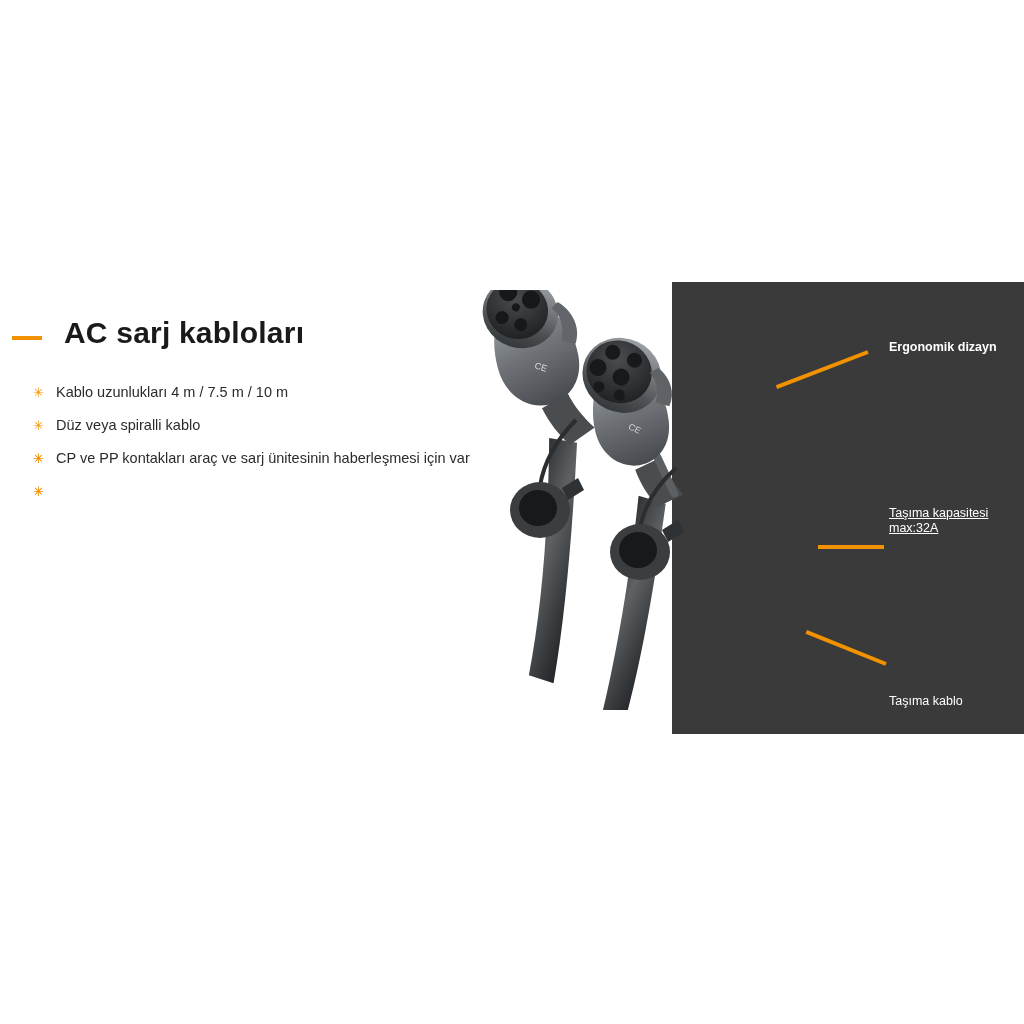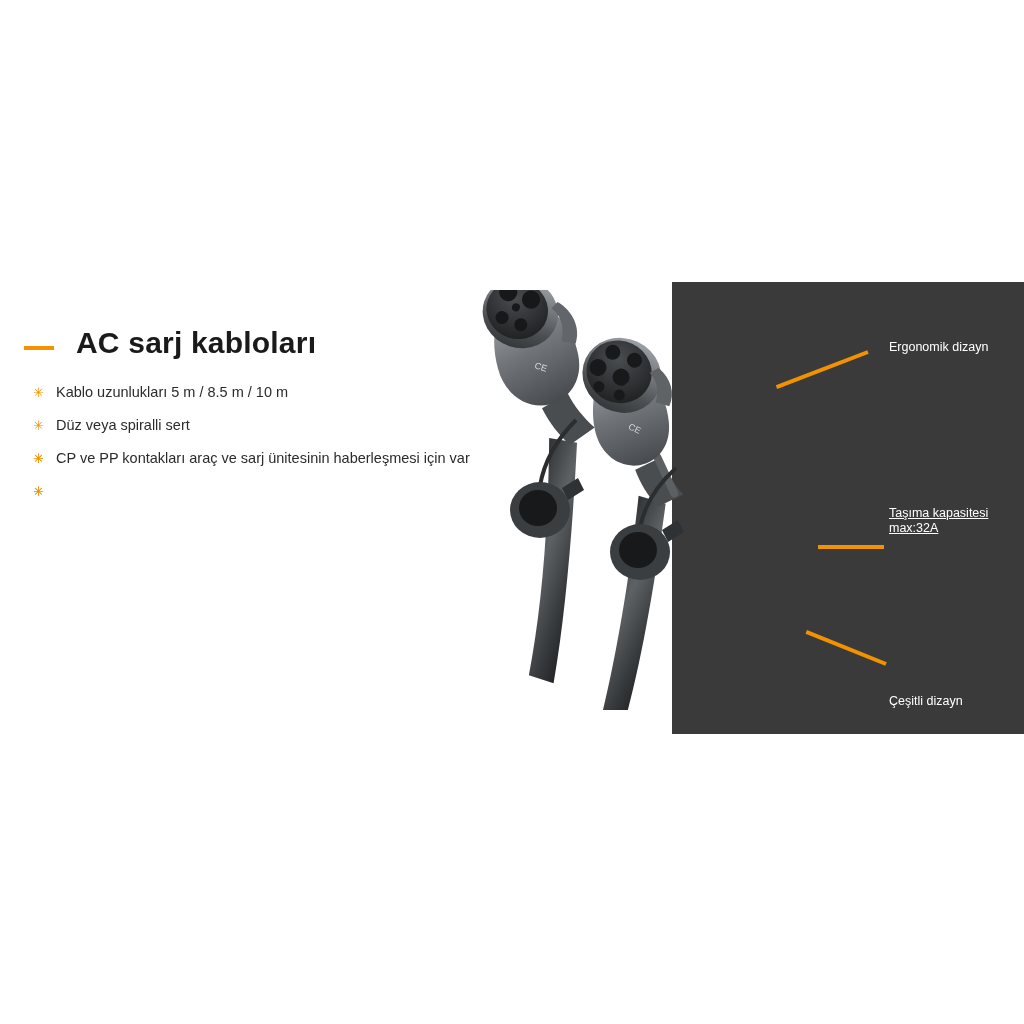--- a/index.html
+++ b/index.html
@@ -30,25 +30,24 @@
     left: 672px;
     top: 282px;
     width: 352px;
     height: 452px;
     background: #3a3a3a;
   }
 
   
   .title-row {
     position: absolute;
-    left: 24px;
+    left: 12px;
     top: 316px;
     width: 560px;
     height: 46px;
-    margin-top: 10px;
   }
   .title-dash {
     position: absolute;
     left: 0px;
     top: 20px;
     width: 30px;
     height: 4px;
     background: #f39200;
   }
   .title-text {
@@ -87,21 +86,21 @@
   }
 
   
   .callout {
     position: absolute;
     color: #ffffff;
     font-size: 12.5px;
     line-height: 15px;
     width: 130px;
   }
-  .callout-1 { left: 889px; top: 340px; }
+  .callout-1 { left: 889px; top: 340px; font-weight: bold; }
   .callout-2 { left: 889px; top: 506px; text-decoration: underline; }
   .callout-3 { left: 889px; top: 694px; }
 
   .lead {
     position: absolute;
     background: transparent;
   }
   .lead i {
     display: block;
     width: 100%;
@@ -223,25 +222,25 @@
   </svg>
 
   <div class="title-row">
     <div class="title-dash"></div>
     <div class="title-text">AC sarj kabloları</div>
   </div>
 
   <div class="bullets">
     <div class="bullet">
       <span class="star">✳</span>
-      <span>Kablo uzunlukları 5 m / 8.5 m / 10 m</span>
-    </div>
-    <div class="bullet">
-      <span class="star">✳</span>
-      <span>Düz veya spiralli sert</span>
+      <span>Kablo uzunlukları 4 m / 7.5 m / 10 m</span>
+    </div>
+    <div class="bullet">
+      <span class="star">✳</span>
+      <span>Düz veya spiralli kablo</span>
     </div>
     <div class="bullet">
       <span class="star">✳</span>
     </div>
     <div class="bullet">
       <span class="star">✳</span>
       <span>CP ve PP kontakları araç ve sarj ünitesinin haberleşmesi için var</span>
     </div>
     <div class="bullet">
       <span class="star">✳</span>
@@ -257,15 +256,15 @@
   <div class="callout callout-1">Ergonomik dizayn</div>
 
   <div class="lead lead-2">
       <i></i>
     </div>
   <div class="callout callout-2">Taşıma kapasitesi max:32A</div>
 
   <div class="lead lead-3">
       <i></i>
     </div>
-  <div class="callout callout-3">Çeşitli dizayn</div>
+  <div class="callout callout-3">Taşıma kablo</div>
 
 </div>
 
 </body></html>

